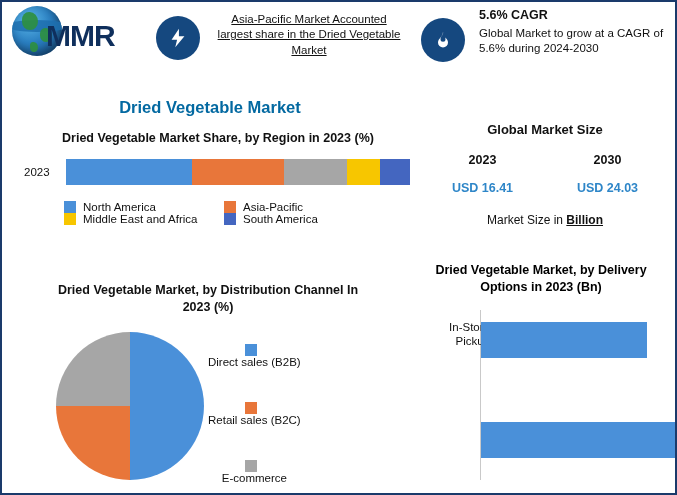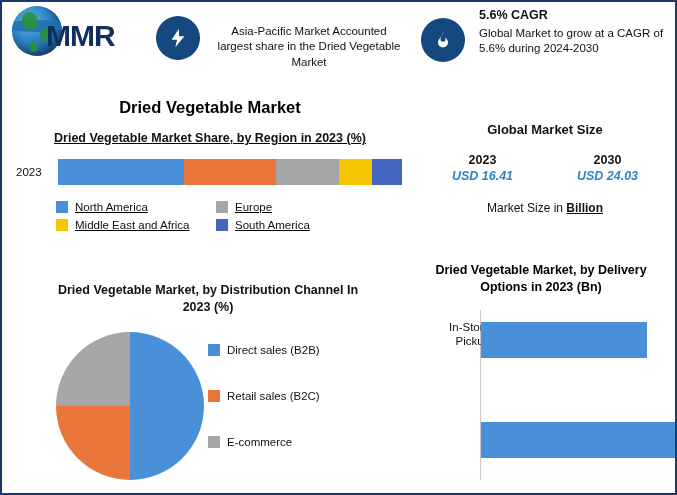--- a/index.html
+++ b/index.html
@@ -47,80 +47,80 @@
   .hdr-item { position:absolute; }
   .hdr-circle {
     width:44px; height:44px; border-radius:50%;
     background:#15487f; display:flex; align-items:center; justify-content:center;
     color:#fff;
   }
   .hdr-text { font-size:11.5px; color:#111; line-height:1.33; }
 
   .item2 { left:150px; top:8px; width:245px; }
   .item2 .hdr-circle { position:absolute; left:0; top:4px; }
-  .item2 .hdr-text { position:absolute; left:58px; top:12px; width:190px; text-align:center; }
+  .item2 .hdr-text { position:absolute; left:58px; top:0px; width:190px; text-align:center;text-decoration:underline; }
 
   .item3 { left:415px; top:4px; width:250px; }
   .item3 .hdr-circle { position:absolute; left:0; top:10px; }
   .item3 .cagr-title { position:absolute; left:58px; top:0px; font-size:12.5px; font-weight:bold; color:#111; }
   .item3 .hdr-text { position:absolute; left:58px; top:18px; width:190px; }
 
   
   .main-title {
     position:absolute; top:98px; left:0; width:420px;
-    text-align:center; font-size:16.5px; font-weight:bold; color:#000000;
-  }
-
-  
-  .region-block { position:absolute; left:10px; top:130px; width:400px;text-decoration:underline; }
+    text-align:center; font-size:16.5px; font-weight:bold; color:#0369a1;
+  }
+
+  
+  .region-block { position:absolute; left:18px; top:130px; width:400px; }
   .region-title {
     text-align:center; font-size:12.5px; font-weight:bold; color:#111; line-height:1.35;
     padding:0 26px;
   }
   .region-chart { position:relative; margin-top:12px; height:30px; }
   .region-ylabel {
     position:absolute; left:6px; top:7px; font-size:11.5px; color:#111;
   }
   .stack { position:absolute; left:48px; top:0; right:8px; height:26px; display:flex; }
   .stack .seg { height:100%; }
 
   .region-legend {
     margin-top:12px; margin-left:46px;
-    display:grid; grid-template-columns: 160px 180px; row-gap:6px;
+    display:grid; grid-template-columns: 160px 180px; 
   }
   .lg { display:flex; align-items:center; font-size:11.5px; color:#111; }
   .lg .sw { width:12px; height:12px; margin-right:7px; flex:none; }
 
   
   .gms { position:absolute; left:420px; top:122px; width:250px; text-align:center; }
   .gms-title { font-size:13px; font-weight:bold; color:#111; }
   .gms-years { display:flex; justify-content:space-around; margin-top:16px; }
   .gms-years div { font-size:12.5px; font-weight:bold; color:#111; width:50%; }
-  .gms-vals { display:flex; justify-content:flex-start; margin-top:2px;font-style:italic; }
+  .gms-vals { display:flex; justify-content:flex-start; margin-top:14px; }
   .gms-vals div { font-size:12.5px; font-weight:bold; color:#2e86c8; width:50%; }
   .gms-note { margin-top:18px; font-size:12px; color:#111; }
   .gms-note b { font-weight:bold;text-decoration:underline; }
 
   
   .pie-block { position:absolute; left:8px; top:282px; width:400px; }
   .pie-title {
     text-align:center; font-size:12.5px; font-weight:bold; color:#111; line-height:1.35;
     padding:0 40px;
   }
   .pie-wrap { position:relative; margin-top:10px; height:165px; }
   .pie {
     position:absolute; left:48px; top:6px; width:148px; height:148px; border-radius:50%;
     background: conic-gradient(
       #4a90d9 0deg 180deg,
       #e8763a 180deg 270deg,
       #a6a6a6 270deg 360deg
     );
   }
   .pie-legend { position:absolute; left:200px; top:18px; }
-  .pie-legend .lg { margin-bottom:34px; }
+  .pie-legend .lg { margin-bottom:34px;flex-direction:column; }
 
   
   .del-block { position:absolute; left:408px; top:262px; width:266px; }
   .del-title {
     text-align:center; font-size:12.5px; font-weight:bold; color:#000000; line-height:1.35;
     padding:0 8px;
   }
   .del-chart { position:relative; margin-top:14px; height:170px; }
   .del-axis { position:absolute; left:72px; top:0; bottom:0; width:1px; background:#c9c9c9; }
   .del-row { position:absolute; left:0; width:100%; height:36px; }
@@ -180,22 +180,22 @@
       <div class="seg" style="flex:8;background:#4466c0;"></div>
     </div>
   </div>
 
   <div class="region-legend">
     <div class="lg">
       <span class="sw" style="background:#4a90d9;"></span>
       <span>North America</span>
     </div>
     <div class="lg">
-      <span class="sw" style="background:#a6a6a6;"></span>
-      <span>Europe</span>
+      <span class="sw" style="background:#e8763a;"></span>
+      <span>Asia-Pacific</span>
     </div>
     <div class="lg">
       <span class="sw" style="background:#f7c600;"></span>
       <span>Middle East and Africa</span>
     </div>
     <div class="lg">
       <span class="sw" style="background:#4466c0;"></span>
       <span>South America</span>
     </div>
   </div>

